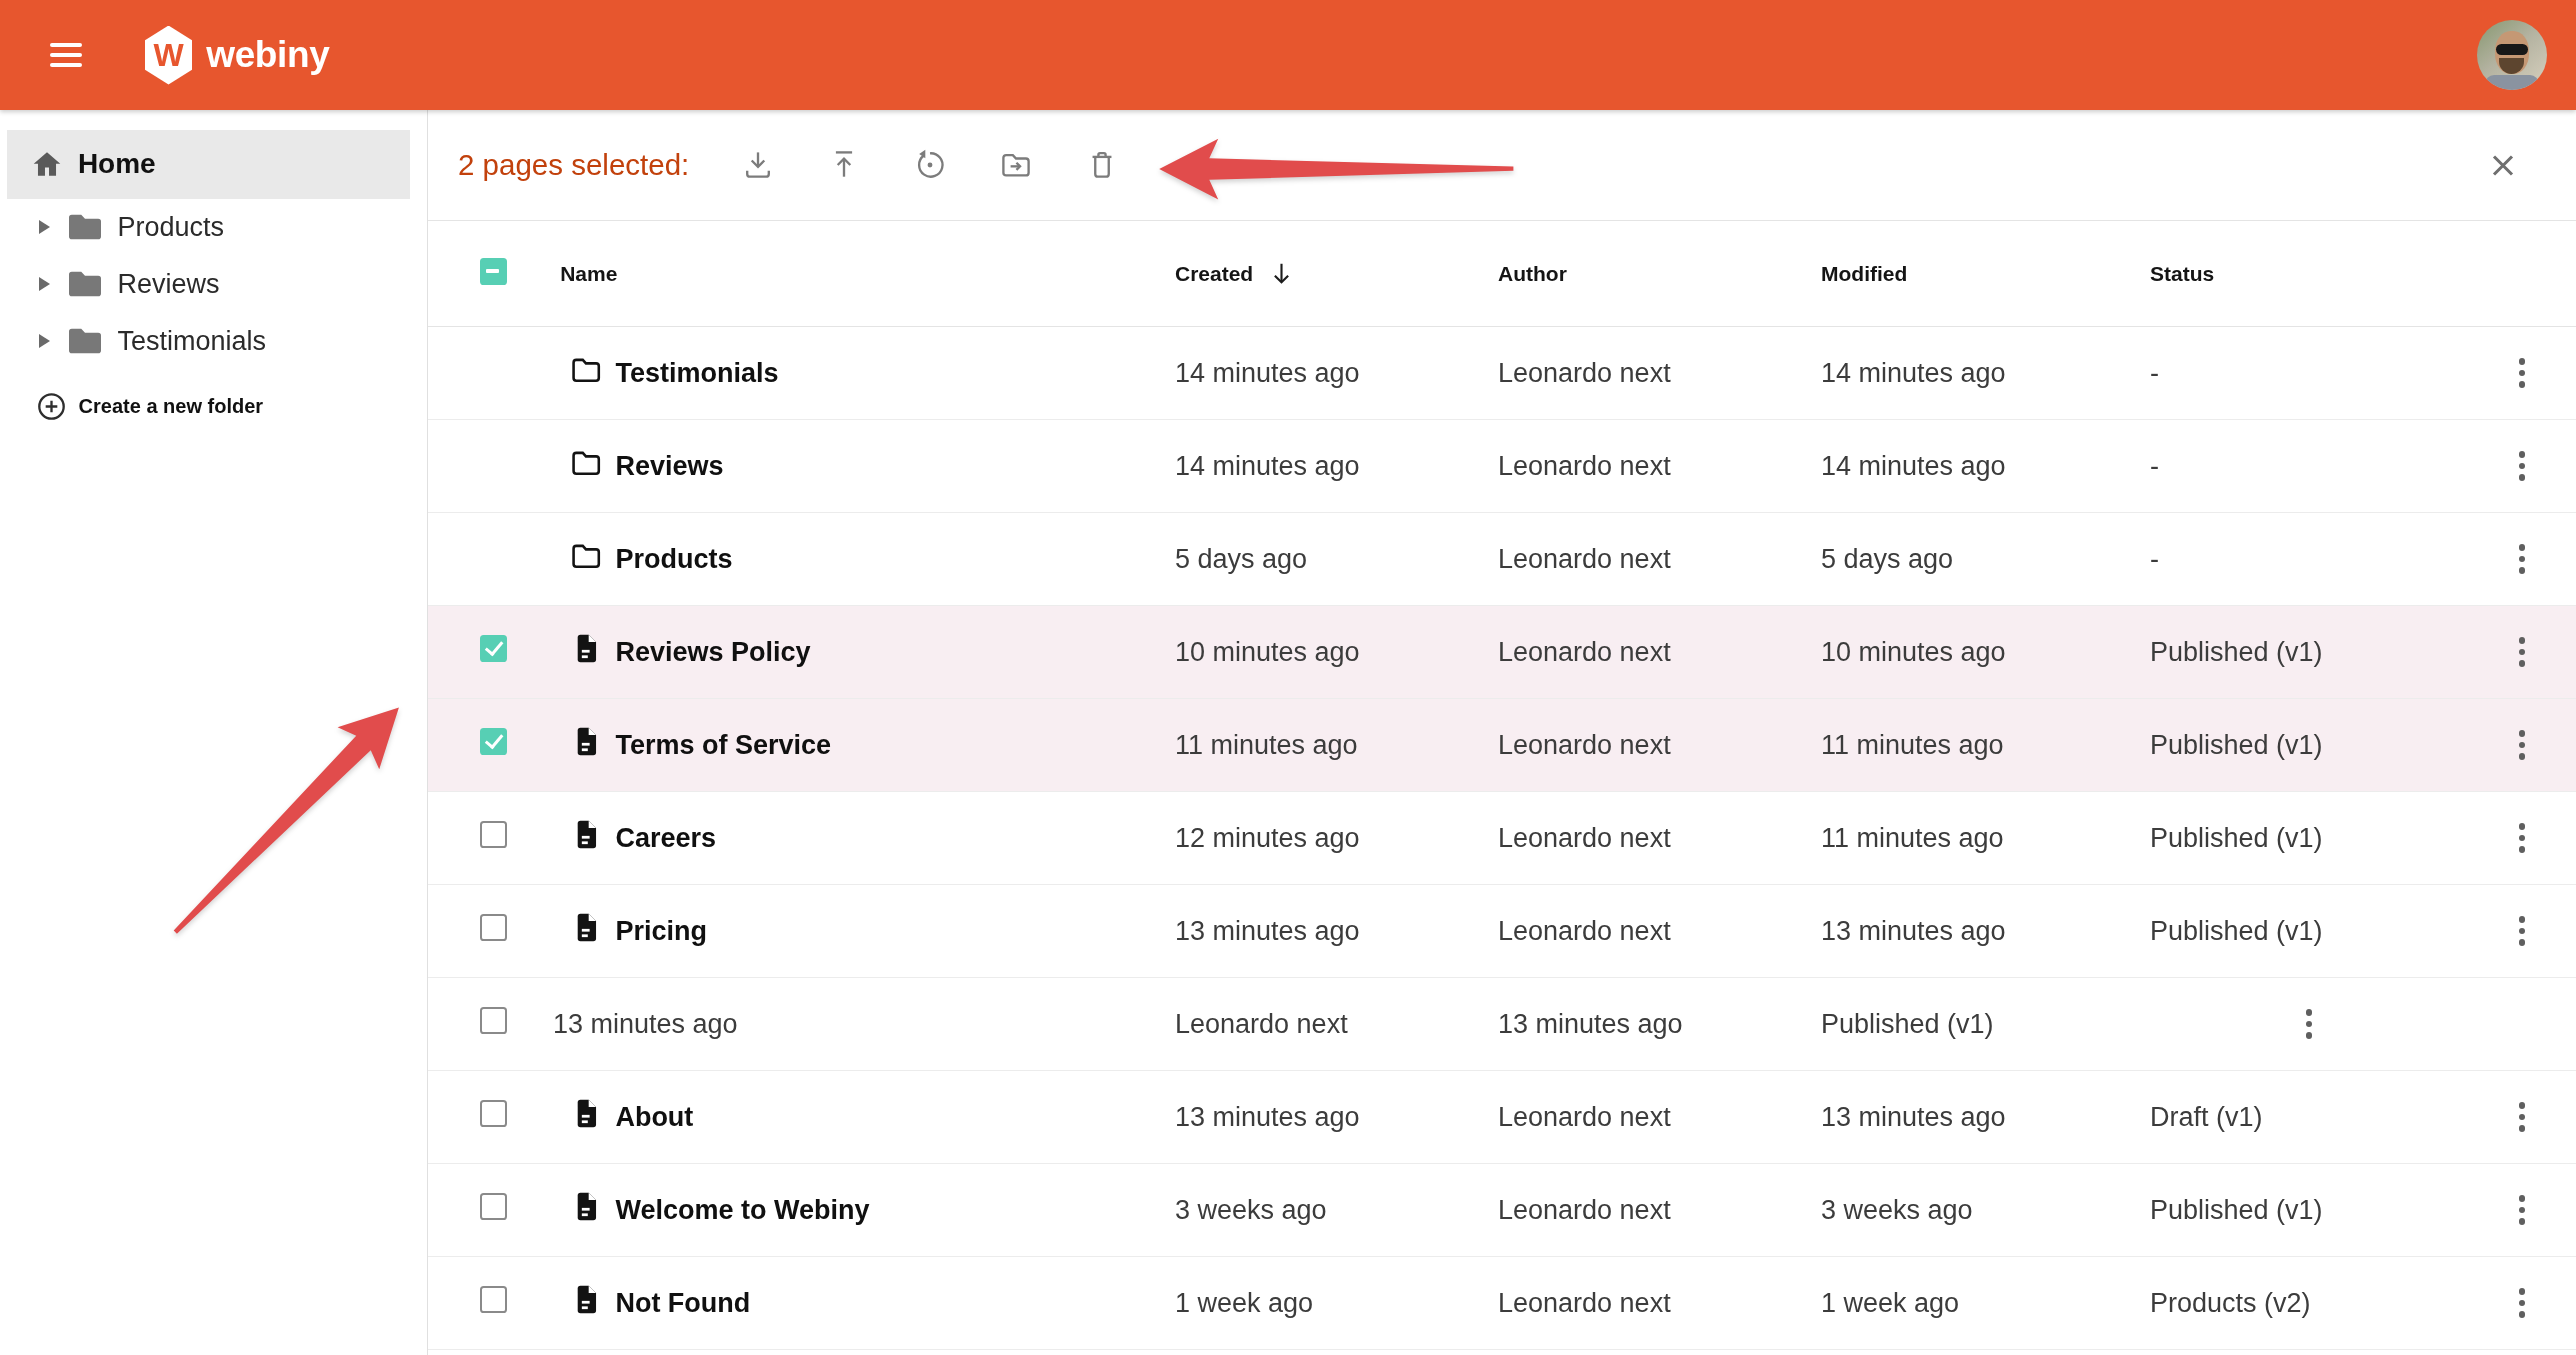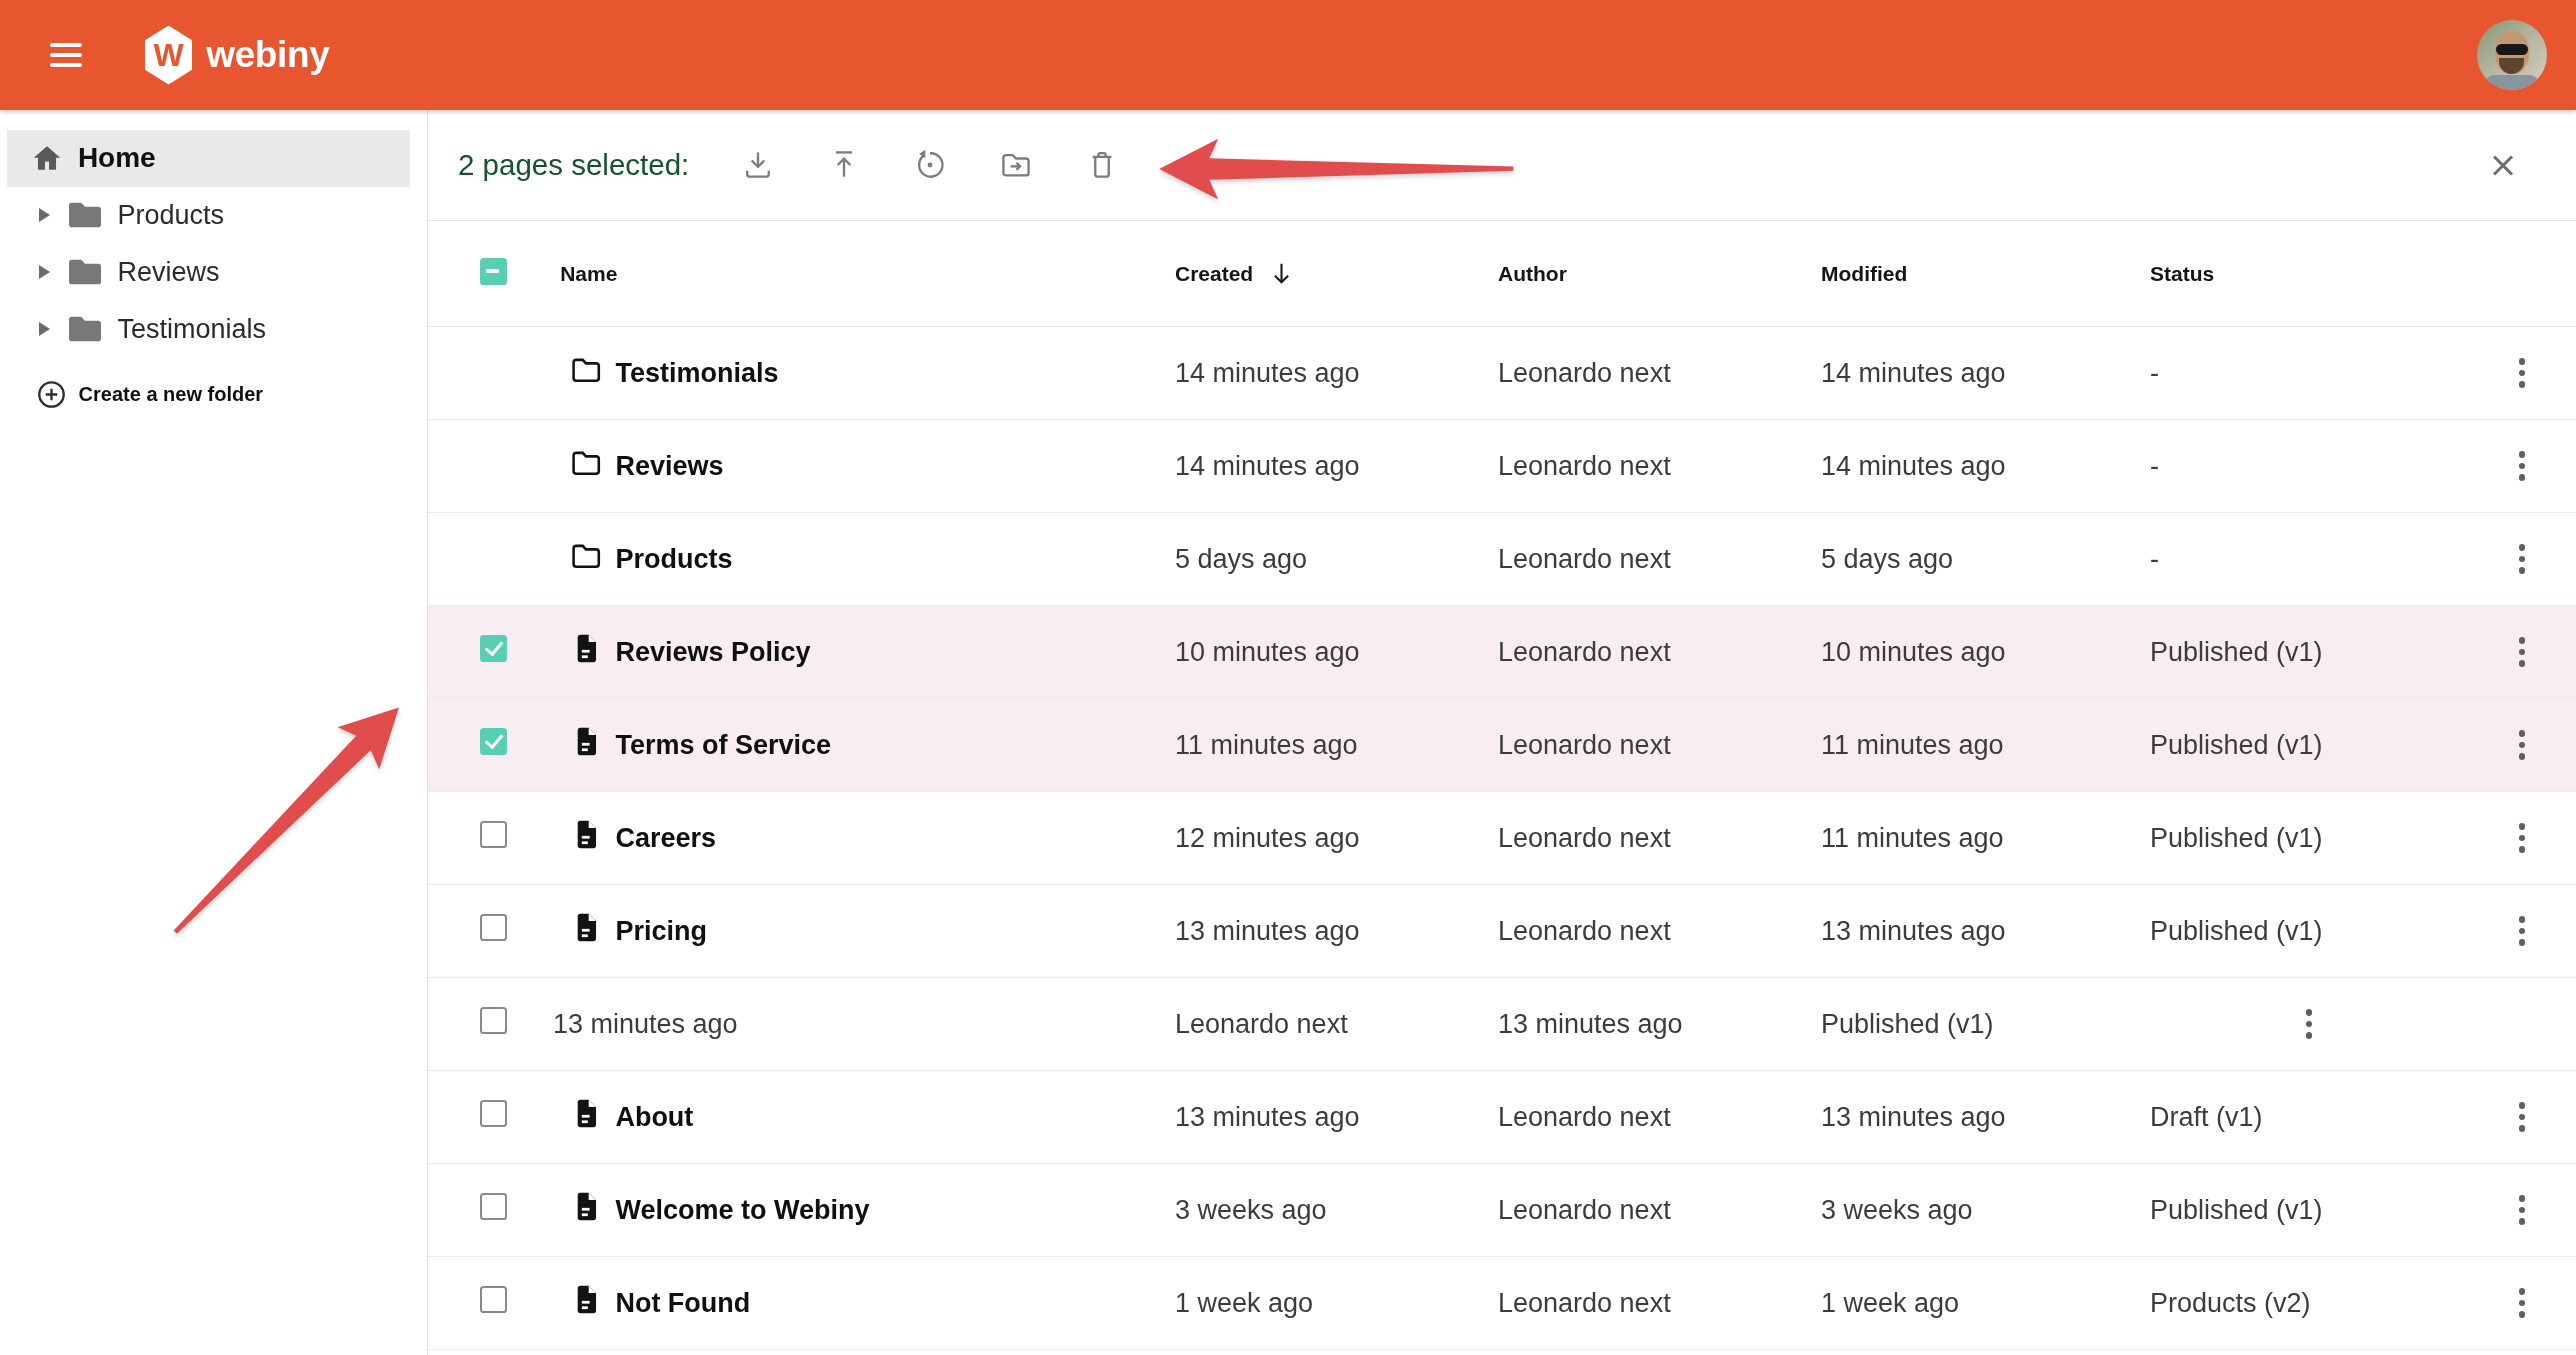--- a/index.html
+++ b/index.html
@@ -30,36 +30,36 @@
   }
   .av-head { position:absolute; left:18px; top:10.7px; width:34px; height:43px; border-radius:46%; background:#c59874; }
   .av-glass { position:absolute; left:19px; top:24px; width:32px; height:10.7px; background:#181818; border-radius:5.4px; }
   .av-beard { position:absolute; left:22.4px; top:38px; width:25px; height:16px; border-radius:0 0 13.4px 13.4px; background:#5d452f; }
   .av-shirt { position:absolute; left:8px; top:55px; width:54px; height:18px; border-radius:9px; background:#8a93a0; }
 
   
   .layout { display:flex; height:1246px; }
   .sidebar { width:428px; border-right:0.9px solid #E0E0E0; padding-top:19.7px; flex:none; background:#fff; }
   .nav-home {
-    height:57px; background:#E9E9E9; display:flex; align-items:center;
+    height:69px; background:#E9E9E9; display:flex; align-items:center;
     margin:0 17px 0 7.2px; padding-left:22.4px; cursor:pointer;
   }
   .nav-home .label { margin-left:14.3px; font-weight:bold; font-size:28px; color:#111; }
   .tree-item { height:57px; display:flex; align-items:center; padding-left:39px; cursor:pointer; }
   .caret { width:0; height:0; border-left:11.6px solid #6a6a6a; border-top:7.2px solid transparent; border-bottom:7.2px solid transparent; }
   .tree-item .foldicon { margin-left:16px; display:flex; }
   .tree-item .label { margin-left:13.4px; font-size:27px; color:#2b2b2b; }
   .create-folder { margin-top:8px; height:57px; display:flex; align-items:center; padding-left:36px; cursor:pointer; }
   .create-folder .label { margin-left:11.6px; font-weight:bold; font-size:20px; color:#111; }
 
   .main { flex:1; background:#fff; }
 
   
   .toolbar { height:111px; border-bottom:0.9px solid #E4E4E4; display:flex; align-items:center; padding-left:30px; position:relative; }
-  .sel-text { font-size:29.5px; color:#14532d; }
+  .sel-text { font-size:29.5px; color:#c2410c; }
   .actions { display:flex; margin-left:47px; gap:43px; }
   .action-btn { width:43px; height:43px; display:flex; align-items:center; justify-content:center; cursor:pointer; }
   .close-btn { position:absolute; right:52px; top:50%; transform:translateY(-50%); width:43px; height:43px; display:flex; align-items:center; justify-content:center; cursor:pointer; }
 
   
   .grid-cols { display:grid; grid-template-columns:125px 622px 323px 323px 329px 318px 1fr; align-items:center; }
   .thead { height:106px; border-bottom:0.9px solid #E4E4E4; font-weight:bold; font-size:21px; color:#151515; }
   .thead .c-check { padding-left:52px; }
   .thead .c-name { padding-left:7.2px; }
   .th-created { display:flex; align-items:center; gap:17px; }

